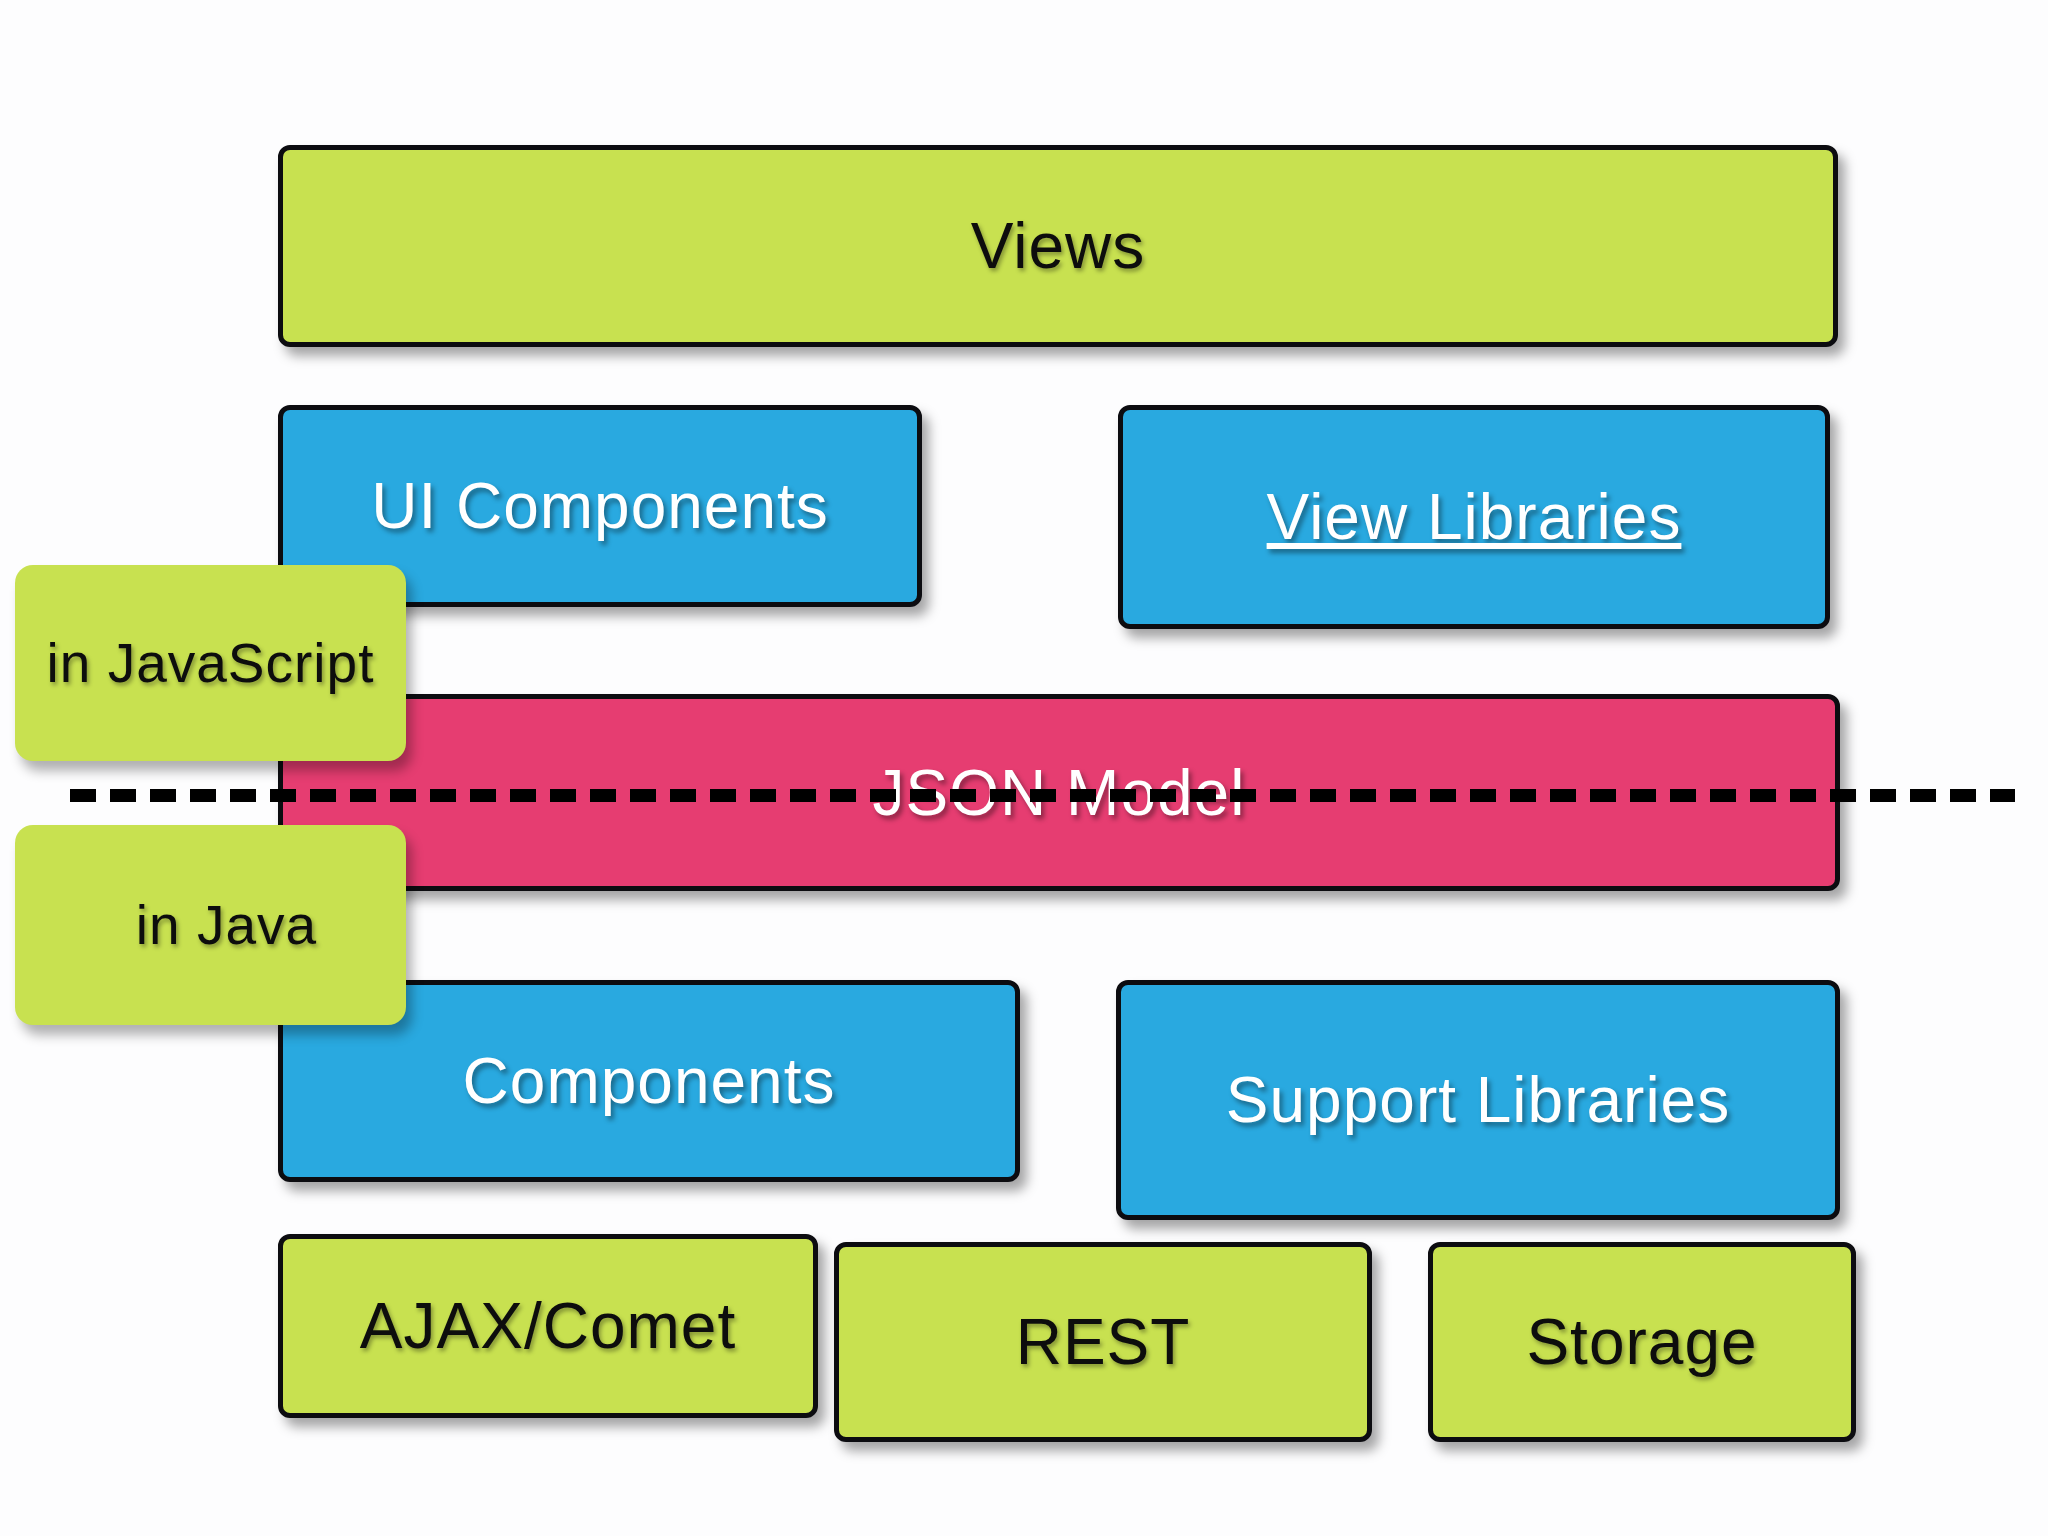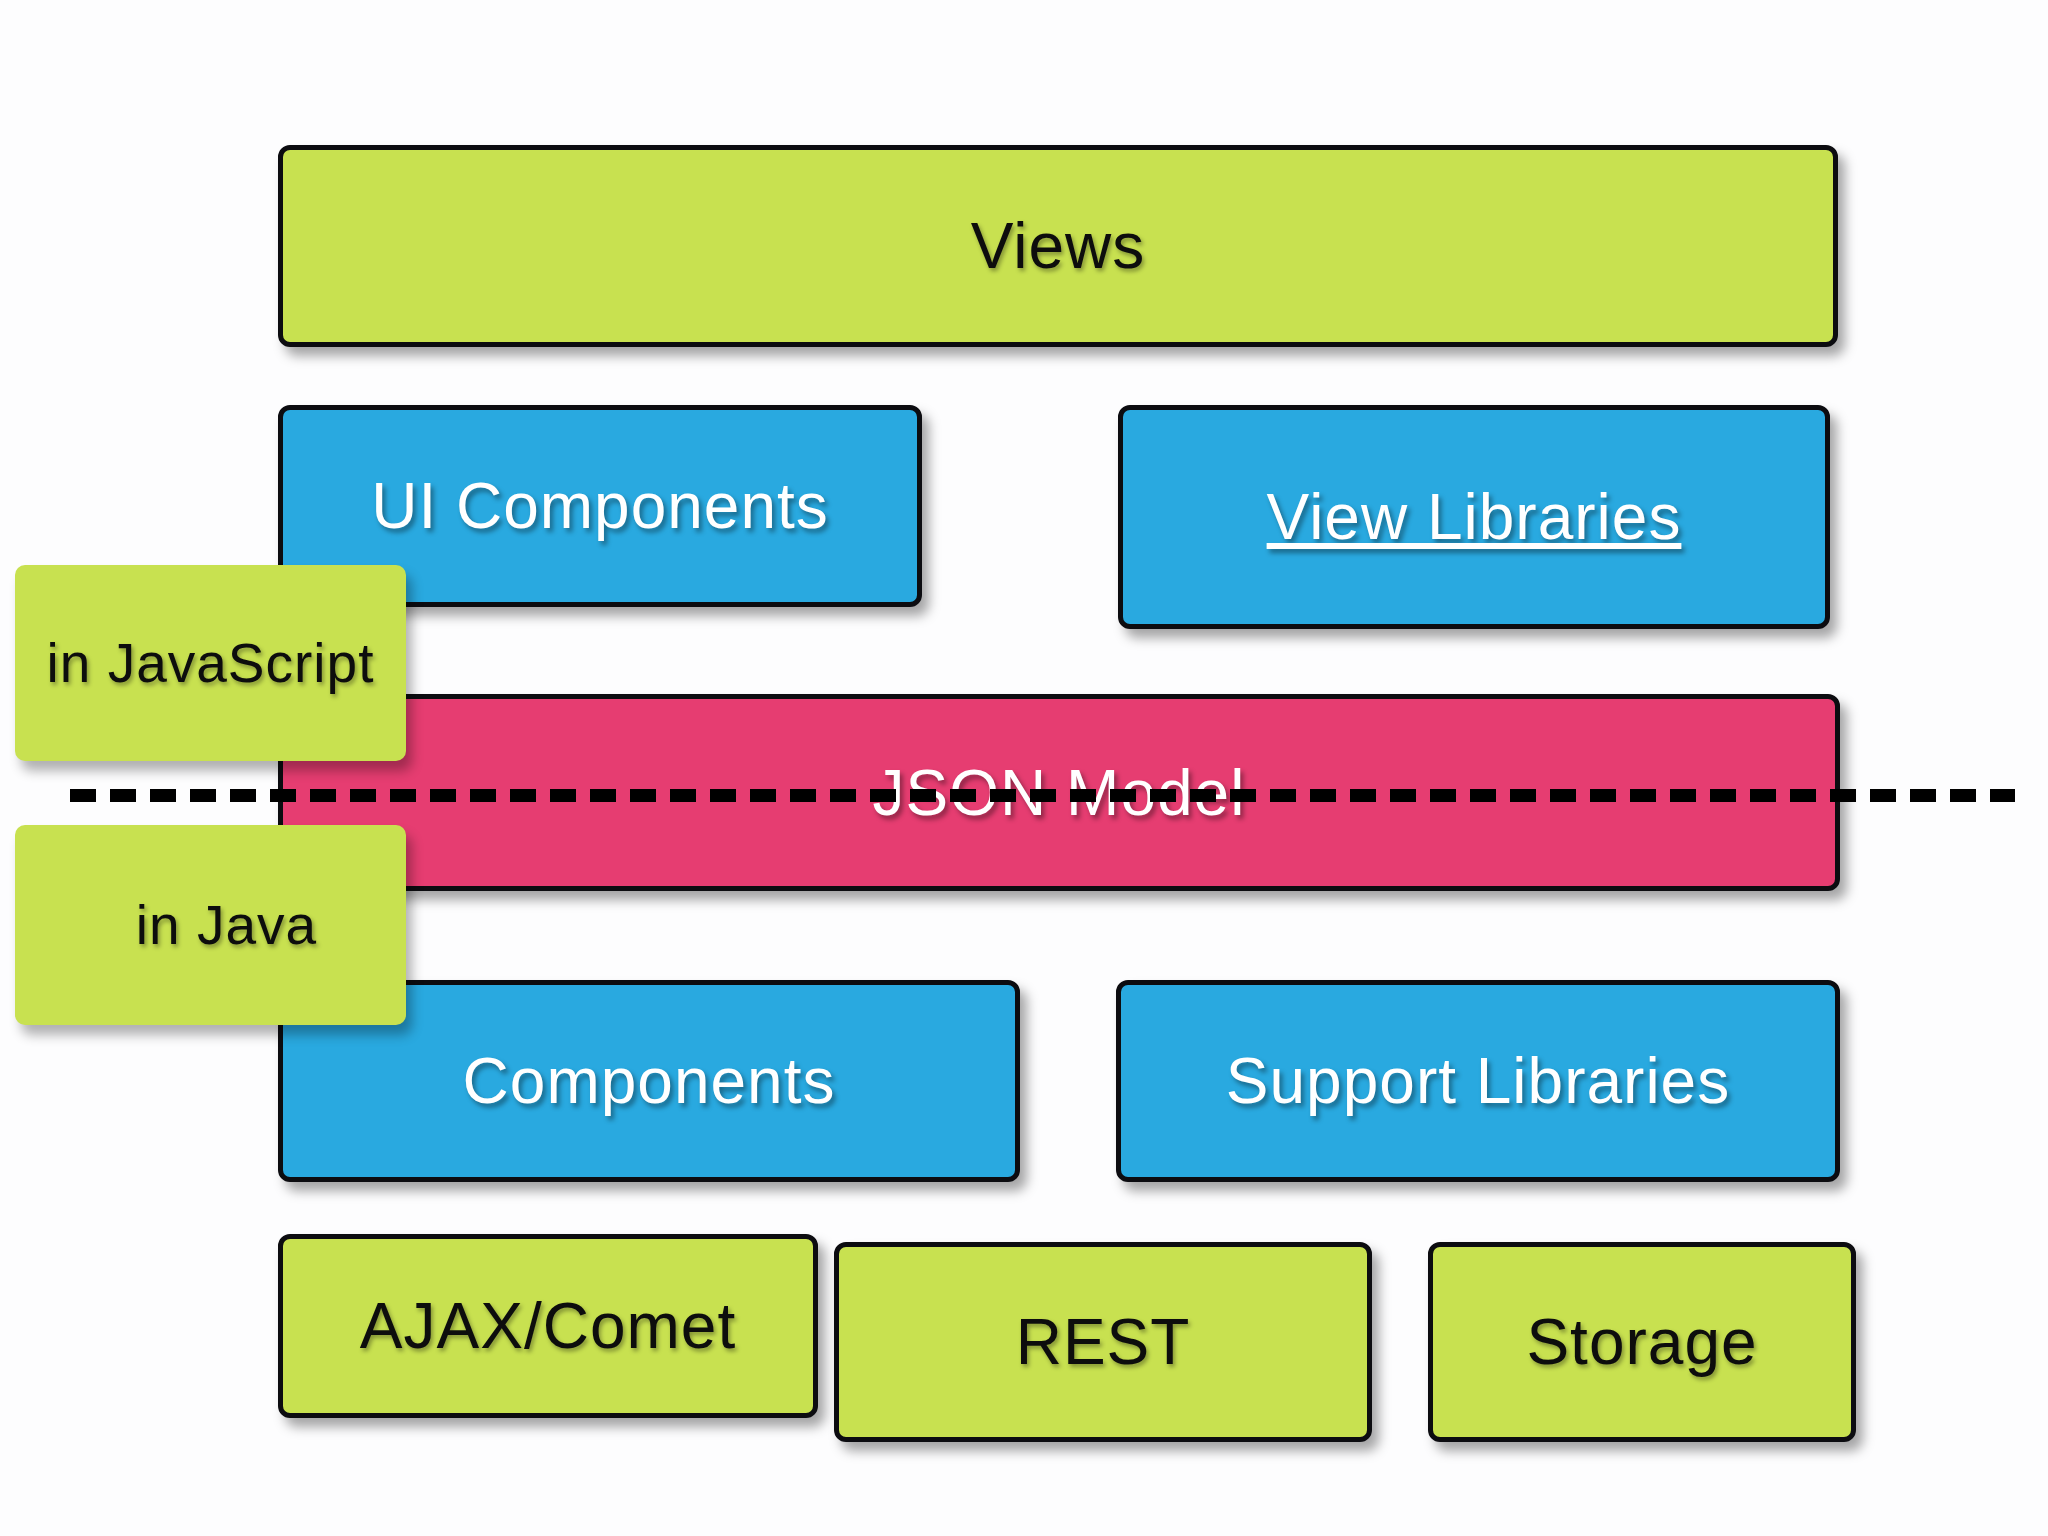--- a/index.html
+++ b/index.html
@@ -39,21 +39,21 @@
   .box.pink {
     background: var(--pink, #e63d71);
     color: var(--text-light, #ffffff);
   }
   .box.blue .lbl, .box.pink .lbl { text-shadow: 3px 4px 5px rgba(0,0,0,0.4); }
 
   .callout {
     position: absolute;
     background: var(--lime-green, #c8e150);
     color: var(--text-dark, #0d0d0d);
-    border-radius: 10px;
+    border-radius: 18px;
     display: flex;
     align-items: center;
     justify-content: center;
     box-sizing: border-box;
     box-shadow: 6px 10px 12px rgba(0,0,0,0.3);
     z-index: 30;
     font-size: 55px;
     letter-spacing: 1px;
     white-space: nowrap;
   }
@@ -69,21 +69,21 @@
       transparent 26px, transparent 40px);
     z-index: 40;
   }
 
   
   .pos-views            { left: 278px;  top: 145px;  width: 1560px; height: 202px; }
   .pos-ui-components    { left: 278px;  top: 405px;  width: 644px;  height: 202px; }
   .pos-view-libraries   { left: 1118px; top: 405px;  width: 712px;  height: 224px; text-decoration: underline; }
   .pos-json-model       { left: 278px;  top: 694px;  width: 1562px; height: 197px; }
   .pos-controllers      { left: 278px;  top: 980px;  width: 742px;  height: 202px; }
-  .pos-support-libraries{ left: 1116px; top: 980px;  width: 724px;  height: 202px; }
+  .pos-support-libraries{ left: 1116px; top: 980px;  width: 724px;  height: 240px; }
   .pos-ajax-comet       { left: 278px;  top: 1234px; width: 540px;  height: 184px; }
   .pos-rest             { left: 834px;  top: 1242px; width: 538px;  height: 200px; }
   .pos-storage          { left: 1428px; top: 1242px; width: 428px;  height: 200px; }
   .pos-in-javascript    { left: 15px;   top: 565px;  width: 391px;  height: 196px; }
   .pos-in-java          { left: 15px;   top: 825px;  width: 391px;  height: 200px; padding-left: 32px; }
 </style>
 </head>
 <body>
 
 <div class="stage">

